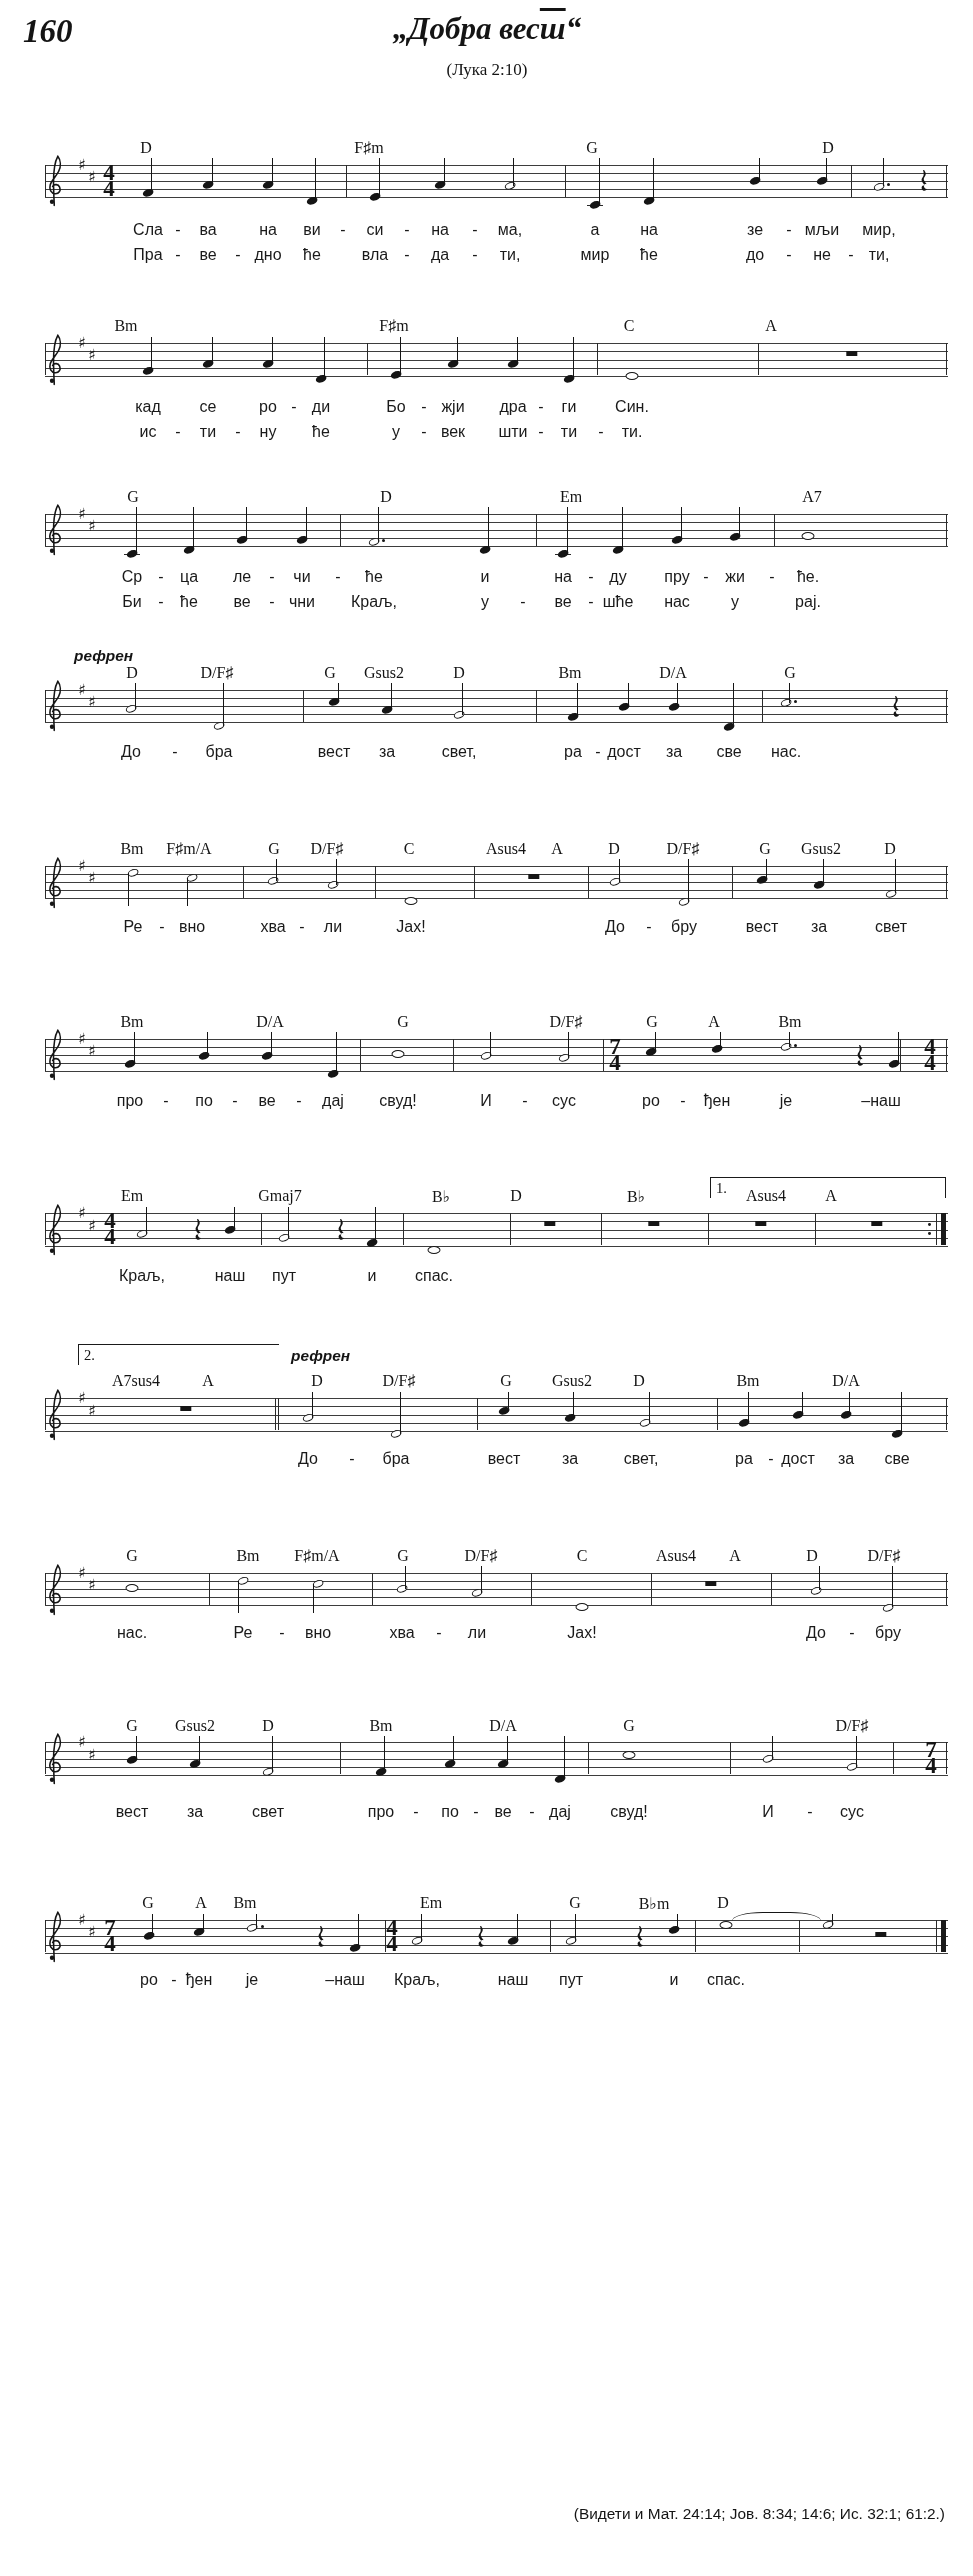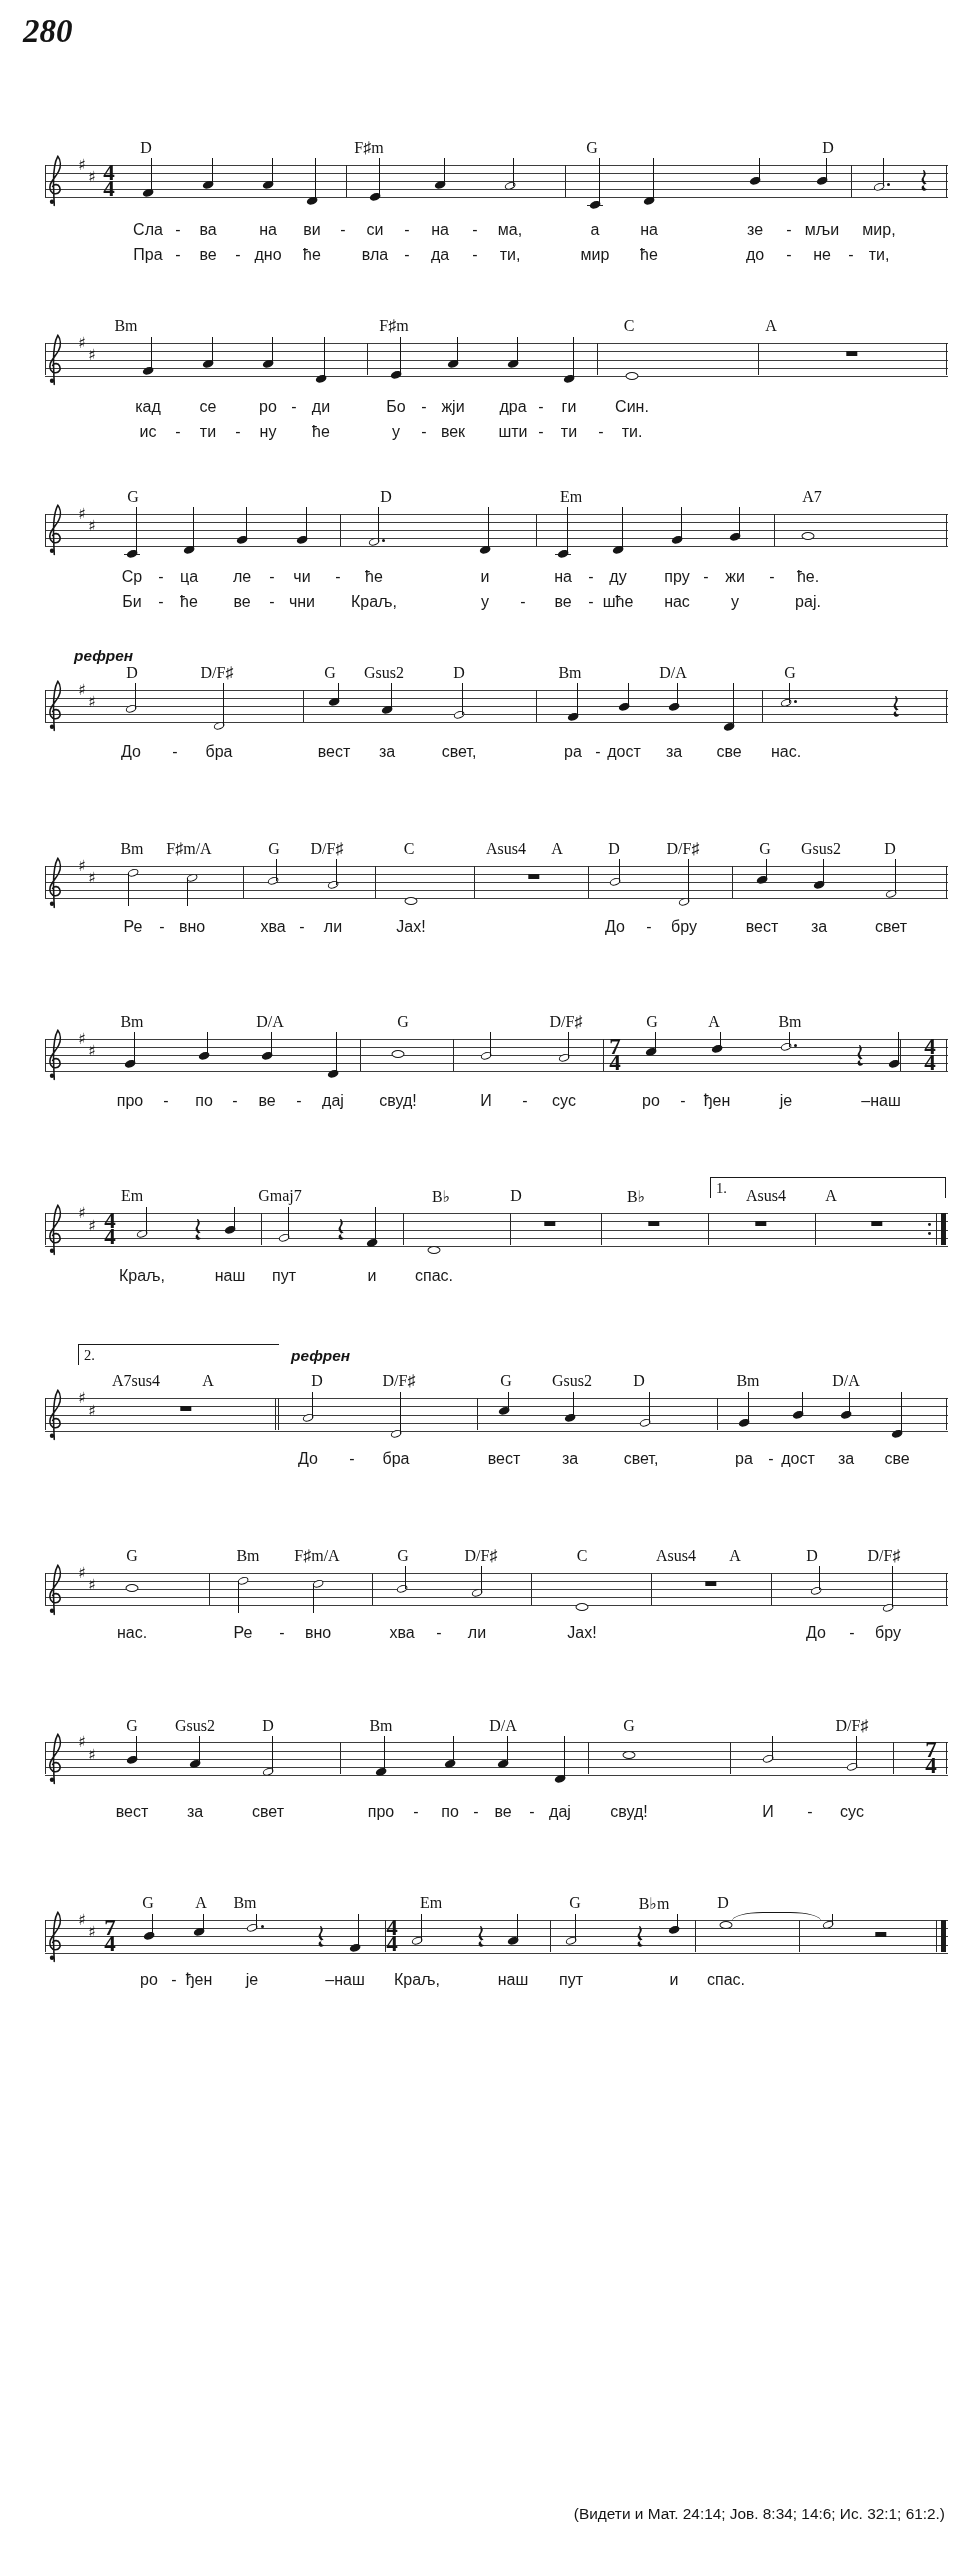--- a/index.html
+++ b/index.html
@@ -34,21 +34,23 @@
   .volta.hr2{border-right:1.6px solid #1a1a1a;}
   .vlab{position:absolute;font-size:14.6px;font-family:"Liberation Serif",serif;}
   .tie{position:absolute;border-top:1.9px solid #151515;border-radius:55% 55% 0 0 / 160% 160% 0 0;}
   .rsvg{position:absolute;}
   #defs{position:absolute;width:0;height:0;overflow:hidden;}
 </style>
 </head>
 <body>
 
 <div class="page">
-  <div class="abs song-number">280</div>
+  <div class="abs song-number">160</div>
+  <div class="abs song-title"><span>„Добра вес</span><span class="tbar">ш</span><span>“</span></div>
+  <div class="abs song-subtitle">(Лука 2:10)</div>
   <div id="score">
       <div class="sline" style="left: 45px; top: 165px; width: 903px;"></div>
       <div class="sline" style="left: 45px; top: 173px; width: 903px;"></div>
       <div class="sline" style="left: 45px; top: 181px; width: 903px;"></div>
       <div class="sline" style="left: 45px; top: 189px; width: 903px;"></div>
       <div class="sline" style="left: 45px; top: 197px; width: 903px;"></div>
       <div class="bl" style="left: 45px; top: 165px; height: 32px;"></div>
       <div class="rsvg" style="left: 45px; top: 153px; width: 19.5px; height: 56px;"><svg width="19.5" height="56" viewBox="0 0 32 92">
     <path fill="none" stroke="#151515" stroke-width="2.6" stroke-linecap="round" d="M15.2 86 C14.6 72 14 60 14 48 C14 32 15 16 21 5.5 C26 12 26.5 22 22.5 30 C18 39 10.5 45 8.5 52.5 C6.5 60 10 66.5 16.5 67 C23 67.5 26.5 61.5 24 56 C21.8 51.2 15 50.5 12.5 55"></path>
     <circle cx="11.5" cy="80" r="3.6" fill="#151515"></circle>

